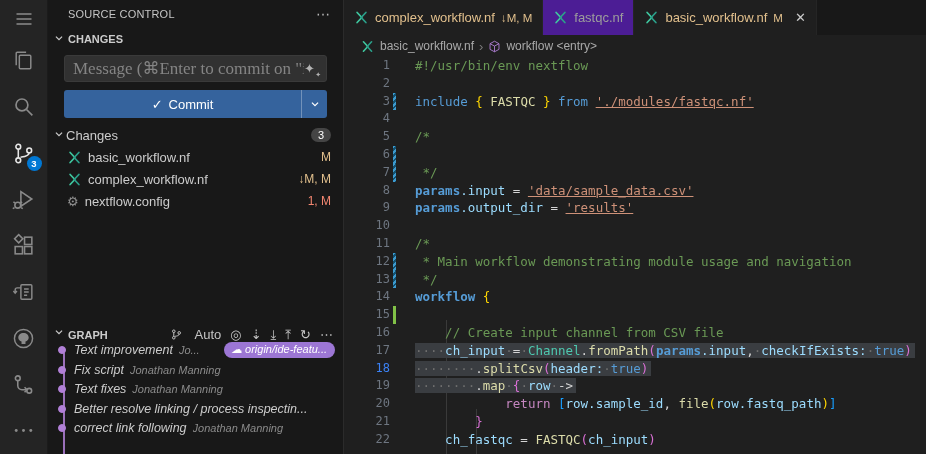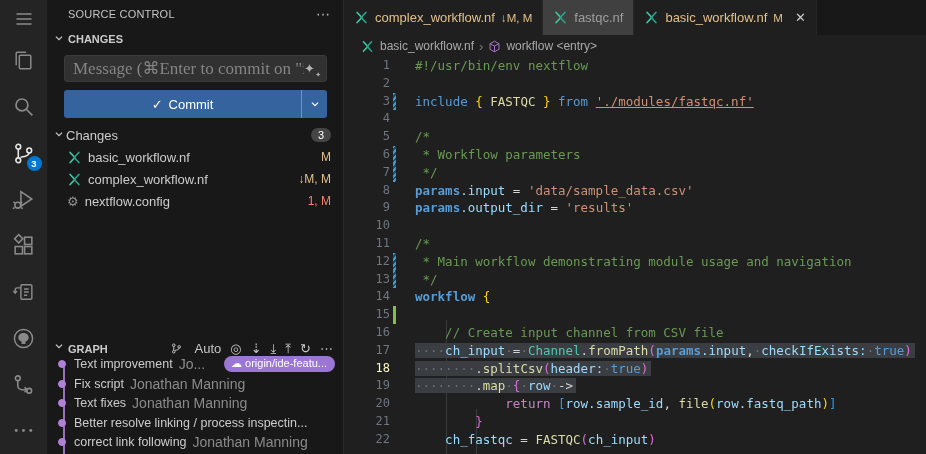--- a/index.html
+++ b/index.html
@@ -54,29 +54,29 @@
   .gear-ico { color:#8f8f8f; font-size:13px; line-height:1; }
 
   
   .graph-sec { margin-top:auto; display:flex; flex-direction:column; }
   .graph-head { height:24px; display:flex; align-items:flex-end; gap:2px; padding:0 10px 0 4px;
     font-size:11px; font-weight:bold; }
   .graph-tools { margin-left:auto; display:flex; align-items:center; gap:9px; color:#c5c5c5;
     font-weight:normal; font-size:13px; }
   .graph-tools .gt { cursor:pointer; display:flex; align-items:center; gap:12px; line-height:1; }
   .graph-tools svg { width:13px; height:13px; }
-  .commit-list { position:relative; padding-bottom:2px; }
+  .commit-list { position:relative; padding-bottom:16px;font-style:italic; }
   .commit-line { position:absolute; left:15px; top:12px; bottom:0; width:1.5px;
     background:#b180d7; opacity:.85; }
   .commit-row { height:19.5px; display:flex; align-items:center; padding:0 8px 0 10px;
     font-size:12.5px; position:relative; cursor:pointer; }
   .cdot { width:8px; height:8px; border-radius:50%; background:#b180d7; border:1.5px solid #b180d7;
     flex-shrink:0; margin-right:8px; position:relative; z-index:1; }
   .cmsg { color:#cccccc; white-space:nowrap; overflow:hidden; text-overflow:ellipsis; flex-shrink:1; }
-  .cauthor { color:#8b8b8b; font-size:14px; margin-left:6px; white-space:nowrap;
+  .cauthor { color:#8b8b8b; font-size:11px; margin-left:6px; white-space:nowrap;
     overflow:hidden; text-overflow:ellipsis; flex-shrink:2; }
   .ref-pill { margin-left:auto; background:#9c76d4; color:#ffffff; border-radius:9px;
     font-size:11px; padding:1px 8px 2px 7px; white-space:nowrap; overflow:hidden;
     text-overflow:ellipsis; max-width:138px; flex-shrink:0; cursor:pointer; }
 
   
   .editor { flex:1; display:flex; flex-direction:column; background:#1f1f1f; overflow:hidden; }
   .tabbar { height:35px; background:#181818; display:flex; align-items:stretch; flex-shrink:0; }
   .tab { display:flex; align-items:center; gap:6px; padding:0 10px; font-size:13px;
     border-right:1px solid #252525; cursor:pointer; white-space:nowrap; }
@@ -86,33 +86,33 @@
     font-size:12px; color:#a9a9a9; flex-shrink:0; }
   .breadcrumb .sep { color:#7a7a7a; font-size:13px; }
   .bc-item { cursor:pointer; display:flex; align-items:center; gap:5px; }
 
   .code { position:relative; flex:1; overflow:hidden;
     font-family:"DejaVu Sans Mono","Liberation Mono",monospace; font-size:12.5px; }
   .guide { position:absolute; width:1px; background:#3a3a3a; z-index:0; }
   .crow { height:17.8px; line-height:17.8px; display:flex; white-space:pre; position:relative; z-index:1; }
   .ln { width:46px; text-align:right; color:#6e7681; font-size:12px; flex-shrink:0;
     font-family:"DejaVu Sans Mono",monospace; }
-  .ln.active { color:#fef9c3; }
+  .ln.active { color:#3b82f6; }
   .gut { width:9px; flex-shrink:0; position:relative; }
   .gbar { position:absolute; left:3px; top:0; bottom:0; width:3px; }
   .gbar.m { background:repeating-linear-gradient(135deg,#3d9bd0 0 2px,#14506e 2px 4px); }
   .gbar.a { background:#81c147; }
   .txt { padding-left:16px; }
   .lens-row { height:14px; line-height:14px; font-size:10.5px; color:#999999;
     padding-left:71px; cursor:pointer; position:relative; z-index:1; }
   .sel { background:#3a3d41; padding-right:3px; }
   .c  { color:#6a9955; }
   .k  { color:#569cd6; }
   .kb { color:#569cd6; font-weight:bold; }
-  .s  { color:#ce9178; }
+  .s  { color:#ce9178;text-decoration:underline; }
   .sl { color:#ce9178; text-decoration:underline; }
   .f  { color:#dcdcaa; }
   .t  { color:#4ec9b0; }
   .v  { color:#9cdcfe; }
   .p  { color:#d4d4d4; }
   .r  { color:#c586c0; }
   .b1 { color:#ffd700; }
   .b2 { color:#da70d6; }
   .b3 { color:#179fff; }
   .w  { color:#6e6e6e; }
@@ -321,21 +321,21 @@
         <div class="tab" style="background: rgb(31, 31, 31);">
           <span class="nf-icon">
             <svg viewBox="0 0 24 24" fill="none" stroke-width="2.8" stroke-linecap="round" stroke-linejoin="round">
               <path d="M5 4l7.5 8L5 20" stroke="#3fc79f"></path>
               <path d="M19 4l-7.5 8L19 20" stroke="#2ba08a"></path>
             </svg>
           </span>
           <span style="color: rgb(226, 192, 141);">complex_workflow.nf</span>
           <span class="deco" style="color: rgb(226, 192, 141);">↓M, M</span>
         </div>
-        <div class="tab" style="background: #404040;">
+        <div class="tab" style="background: #4c1d95;">
           <span class="nf-icon">
             <svg viewBox="0 0 24 24" fill="none" stroke-width="2.8" stroke-linecap="round" stroke-linejoin="round">
               <path d="M5 4l7.5 8L5 20" stroke="#3fc79f"></path>
               <path d="M19 4l-7.5 8L19 20" stroke="#2ba08a"></path>
             </svg>
           </span>
           <span style="color: rgb(157, 157, 157);">fastqc.nf</span>
         </div>
         <div class="tab" style="background: rgb(31, 31, 31);">
           <span class="nf-icon">
@@ -371,21 +371,21 @@
     </div>
 
     <div class="code">
       <div class="guide" style="left:102px; top:263px; bottom:0;"></div>
       <div class="guide" style="left:132px; top:352px; height:54px;"></div>
     <div class="crow"><span class="ln">1</span><span class="gut"></span><span class="txt"><span class="c">#!/usr/bin/env nextflow</span></span></div>
         <div class="crow"><span class="ln">2</span><span class="gut"></span><span class="txt"></span></div>
         <div class="crow"><span class="ln">3</span><span class="gut"><span class="gbar m"></span></span><span class="txt"><span class="k">include </span><span class="b1">{</span><span class="p"> </span><span class="f">FASTQC</span><span class="p"> </span><span class="b1">}</span><span class="k"> from </span><span class="sl">'./modules/fastqc.nf'</span></span></div>
         <div class="crow"><span class="ln">4</span><span class="gut"></span><span class="txt"></span></div>
         <div class="crow"><span class="ln">5</span><span class="gut"></span><span class="txt"><span class="c">/*</span></span></div>
-        <div class="crow"><span class="ln">6</span><span class="gut"><span class="gbar m"></span></span><span class="txt"><span class="c"> * Workflow parameters</span></span></div>
+        <div class="crow"><span class="ln">6</span><span class="gut"><span class="gbar m"></span></span></div>
         <div class="crow"><span class="ln">7</span><span class="gut"><span class="gbar m"></span></span><span class="txt"><span class="c"> */</span></span></div>
         <div class="crow"><span class="ln">8</span><span class="gut"></span><span class="txt"><span class="kb">params</span><span class="v">.input</span><span class="p"> = </span><span class="s">'data/sample_data.csv'</span></span></div>
         <div class="crow"><span class="ln">9</span><span class="gut"></span><span class="txt"><span class="kb">params</span><span class="v">.output_dir</span><span class="p"> = </span><span class="s">'results'</span></span></div>
         <div class="crow"><span class="ln">10</span><span class="gut"></span><span class="txt"></span></div>
         <div class="crow"><span class="ln">11</span><span class="gut"></span><span class="txt"><span class="c">/*</span></span></div>
         <div class="crow"><span class="ln">12</span><span class="gut"><span class="gbar m"></span></span><span class="txt"><span class="c"> * Main workflow demonstrating module usage and navigation</span></span></div>
         <div class="crow"><span class="ln">13</span><span class="gut"><span class="gbar m"></span></span><span class="txt"><span class="c"> */</span></span></div>
         <div class="crow"><span class="ln">14</span><span class="gut"></span><span class="txt"><span class="kb">workflow </span><span class="b1">{</span></span></div>
         <div class="crow"><span class="ln">15</span><span class="gut"><span class="gbar a"></span></span><span class="txt"></span></div>
         <div class="crow"><span class="ln">16</span><span class="gut"></span><span class="txt"><span class="c">    // Create input channel from CSV file</span></span></div>

